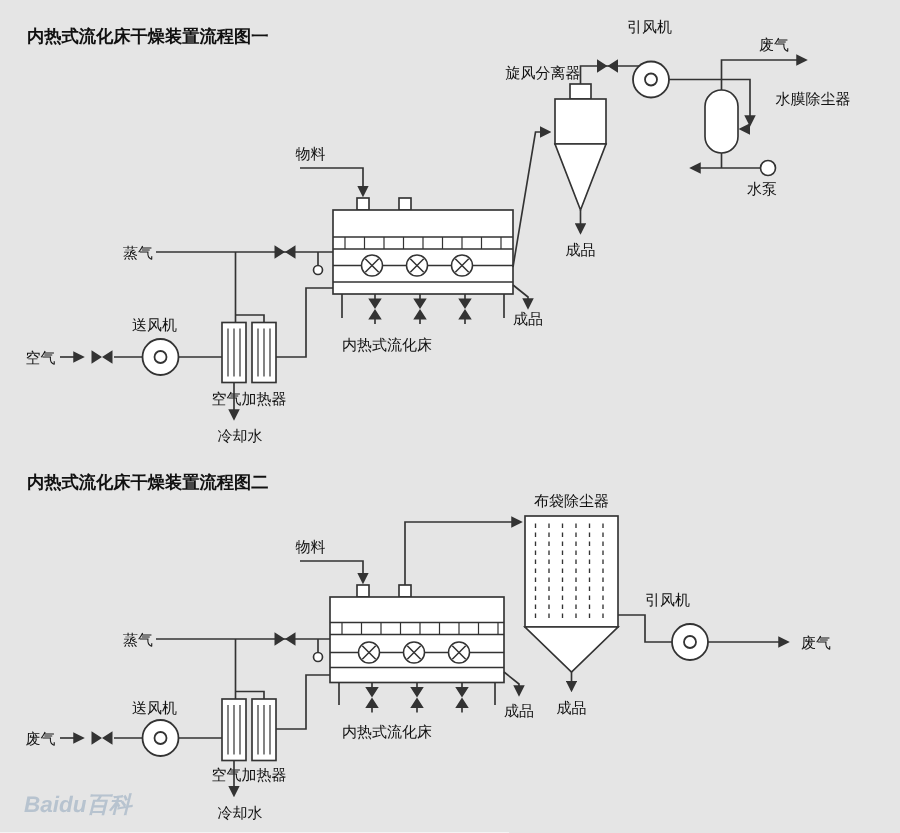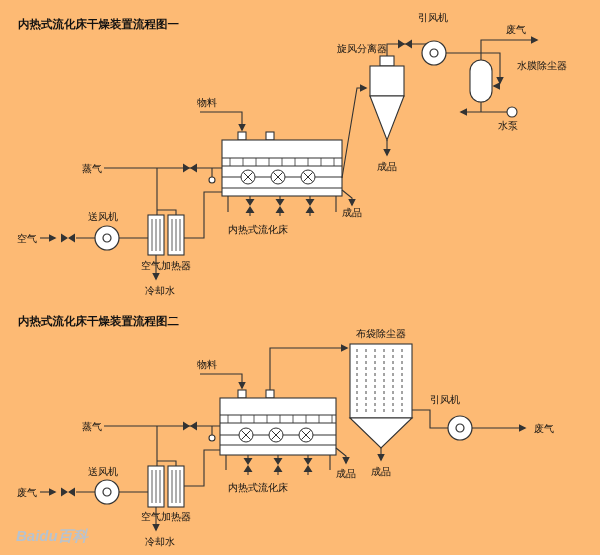--- a/index.html
+++ b/index.html
@@ -1,16 +1,16 @@
 <!DOCTYPE html>
 <html><head>
 <meta charset="utf-8">
 <style>
   html,body { margin:0; padding:0; background:#fff; }
-  .stage { width:600px; height:555px; background:#fdba74; position:relative; overflow:hidden; }
+  .stage { width:600px; height:555px; background:#e5e5e5; position:relative; overflow:hidden; }
   svg { display:block; }
   svg text { font-family:"Liberation Sans", sans-serif; font-size:10px; fill:#111111; }
   svg text.ttl { font-size:11.5px; font-weight:bold; }
   svg text.wm  { font-size:15px; font-weight:bold; font-style:italic; fill:#b7c3cf; }
   .ln    { fill:none; stroke:#333333; stroke-width:1.1; }
   .thin  { fill:none; stroke:#333333; stroke-width:0.8; }
   .dash  { fill:none; stroke:#333333; stroke-width:0.9; stroke-dasharray:3 3; }
   .shape { fill:#ffffff; stroke:#333333; stroke-width:1.1; }
 </style>
 </head>

